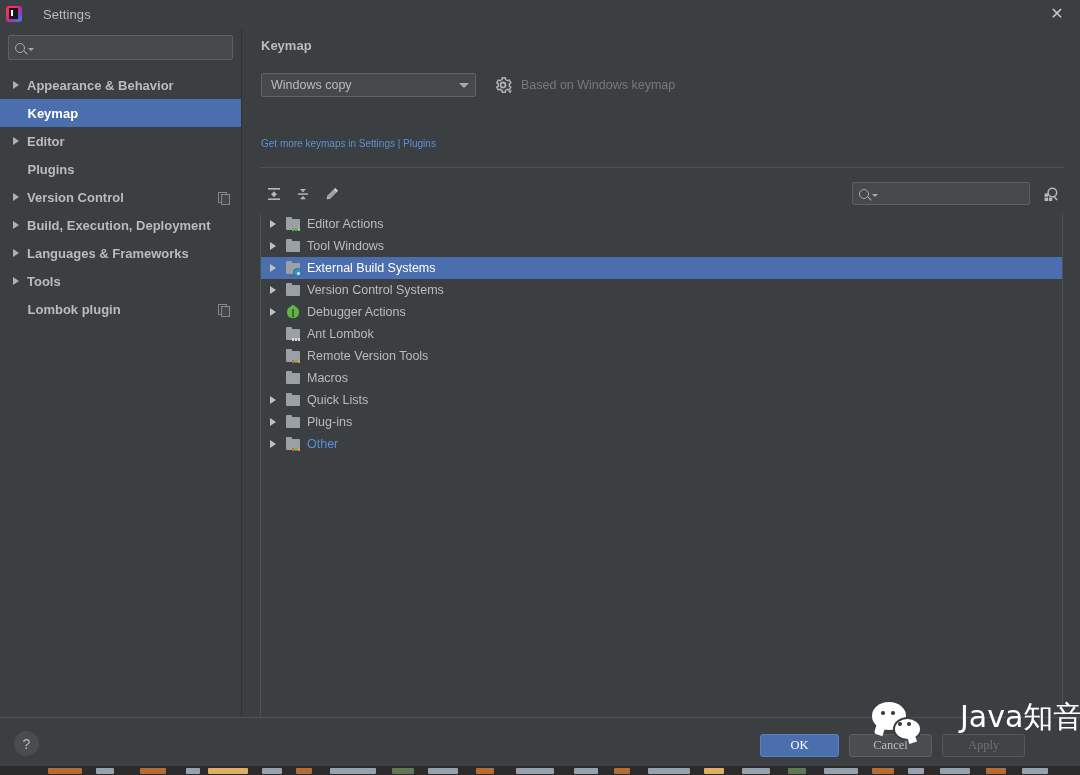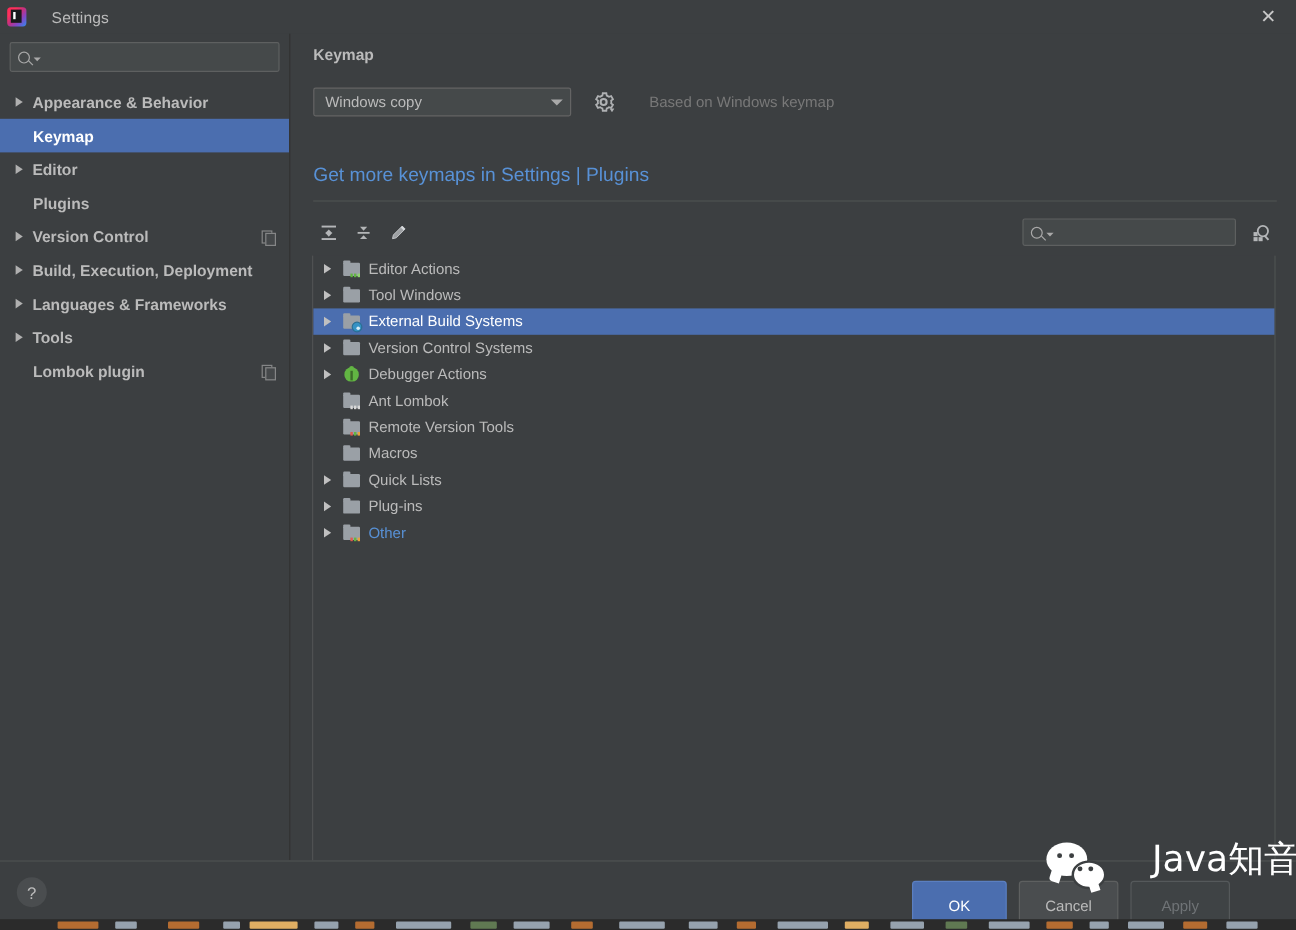--- a/index.html
+++ b/index.html
@@ -218,29 +218,29 @@
     flex: none;
   }
   .gear-btn {
     margin-left: 18px;
     width: 18px; height: 18px;
     position: relative;
     flex: none;
   }
   .gear-btn svg { display: block; }
   .based-on {
-    margin-left: 29px;
+    margin-left: 9px;
     font-size: 12.5px;
     color: #787878;
     white-space: nowrap;
   }
   .link-row {
     position: absolute;
     left: 19px; top: 110px;
-    font-size: 16px;
+    font-size: 10px;
     color: #5891d6;
   }
 
   
   .hdr-divider {
     position: absolute;
     left: 19px; top: 139px;
     width: 803px;
     height: 1px;
     background: #4f5152;
@@ -411,26 +411,27 @@
     width: 25px; height: 25px;
     border-radius: 50%;
     background: #4a4d4f;
     color: #bbbbbb;
     font-size: 14px;
     display: flex; align-items: center; justify-content: center;
   }
   .btn {
     position: absolute;
     top: 16px;
-    height: 41px;
+    height: 23px;
     border-radius: 3px;
     font-size: 12.5px;
     display: flex;
     align-items: center;
     justify-content: center;
+    font-family: Liberation Serif, serif;
   }
   .btn-ok {
     right: 241px;
     width: 79px;
     background: #4b6eaf;
     border: 1px solid #5b7fc0;
     color: #ffffff;
   }
   .btn-cancel {
     right: 148px;

